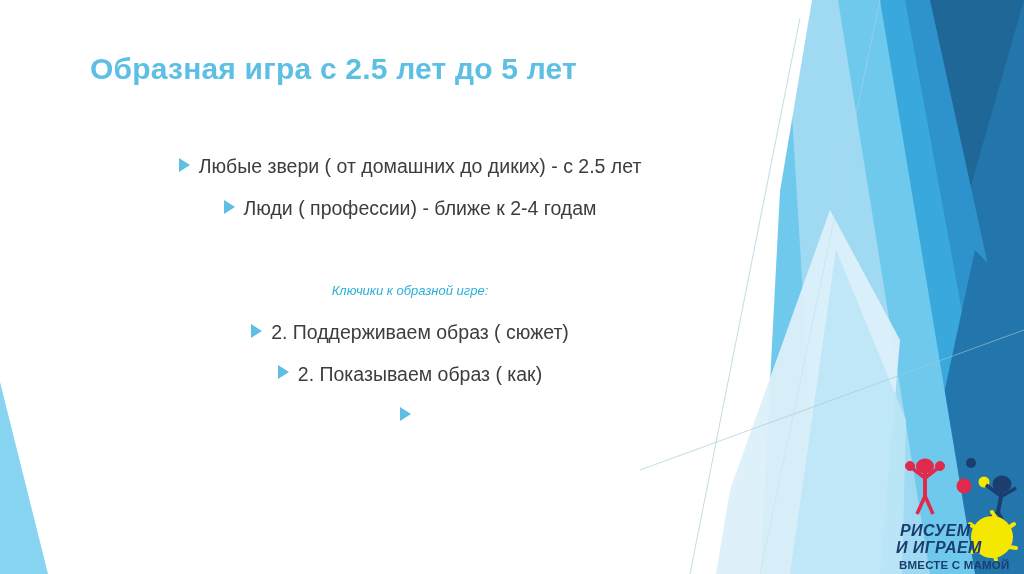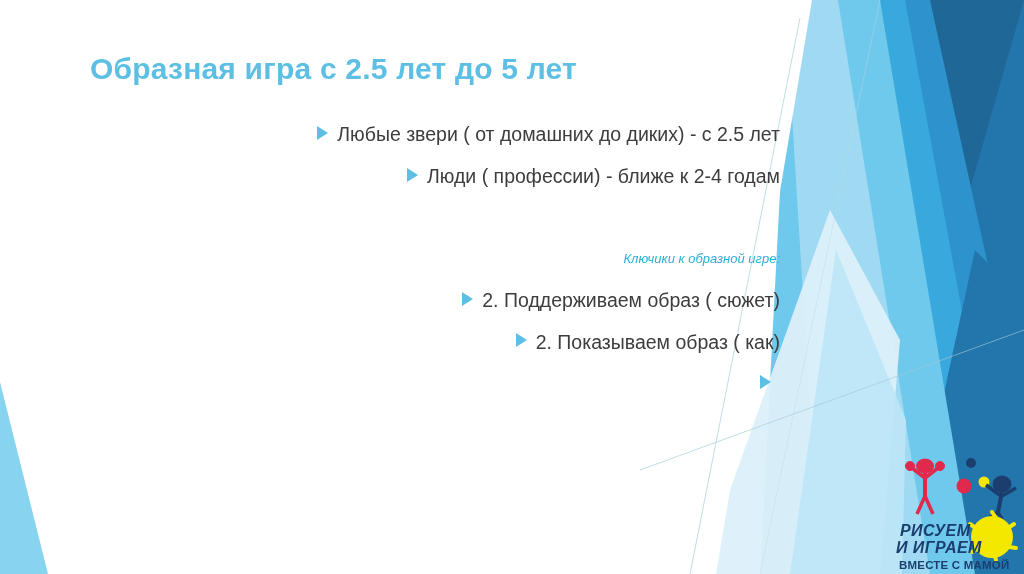--- a/index.html
+++ b/index.html
@@ -41,23 +41,23 @@
     font-size: 30px;
     font-weight: bold;
     letter-spacing: 0.2px;
     color: #5CBFE3;
     white-space: nowrap;
     margin-left: 32px;
   }
   .body-block {
     position: absolute;
     left: 40px;
-    top: 112px;
+    top: 144px;
     width: 740px;
-    text-align: right;
+    text-align: center;
   }
   .bullet-line {
     display: block;
     color: #3D3D3D;
     font-size: 19.5px;
     line-height: 40px;
     white-space: nowrap;
   }
   .bullet-line .tri {
     display: inline-block;

